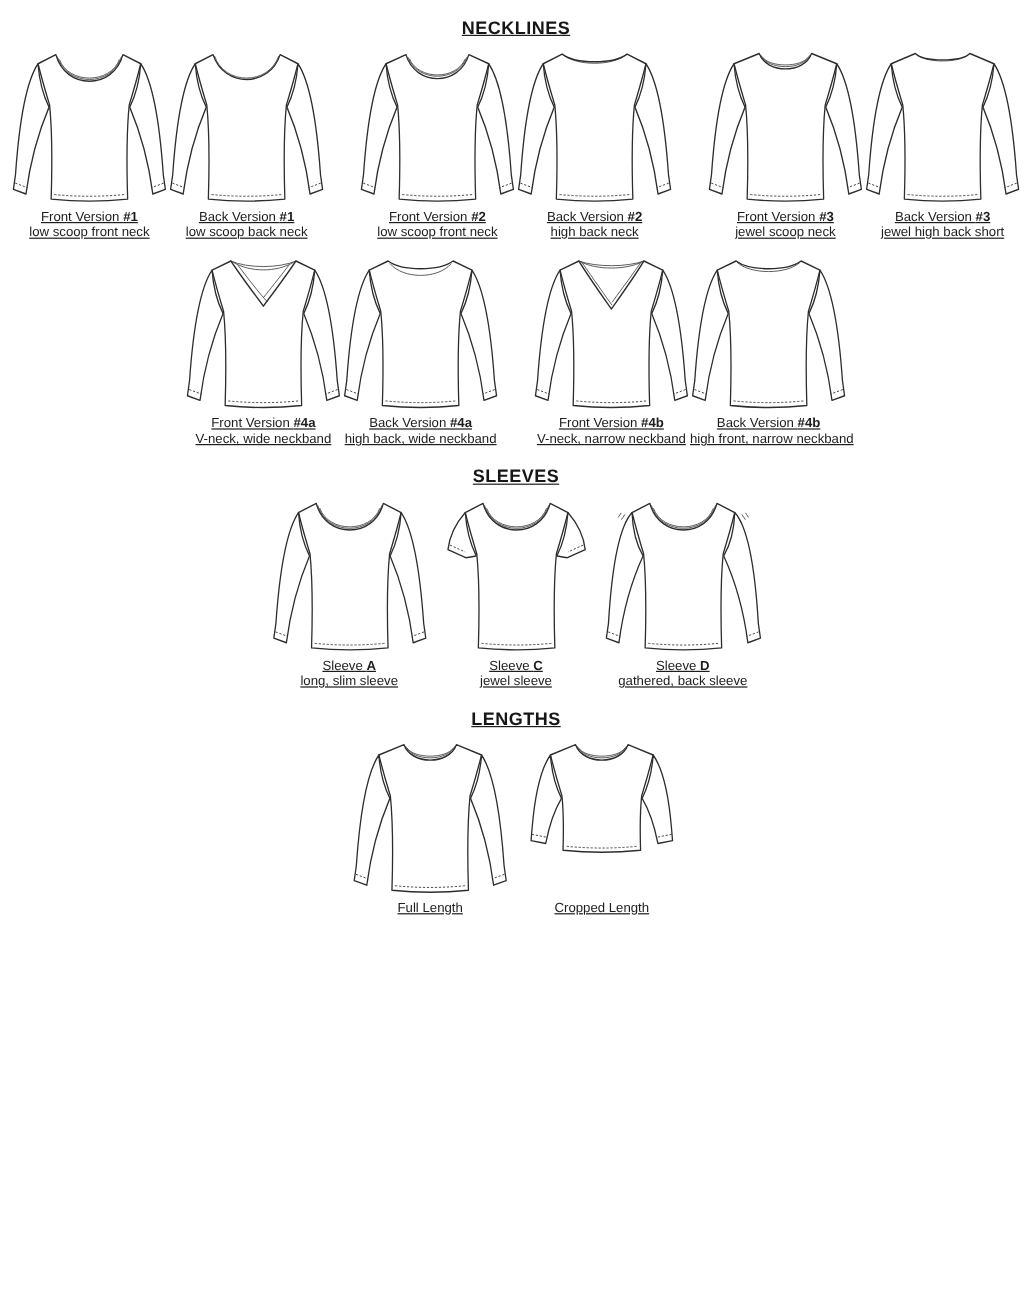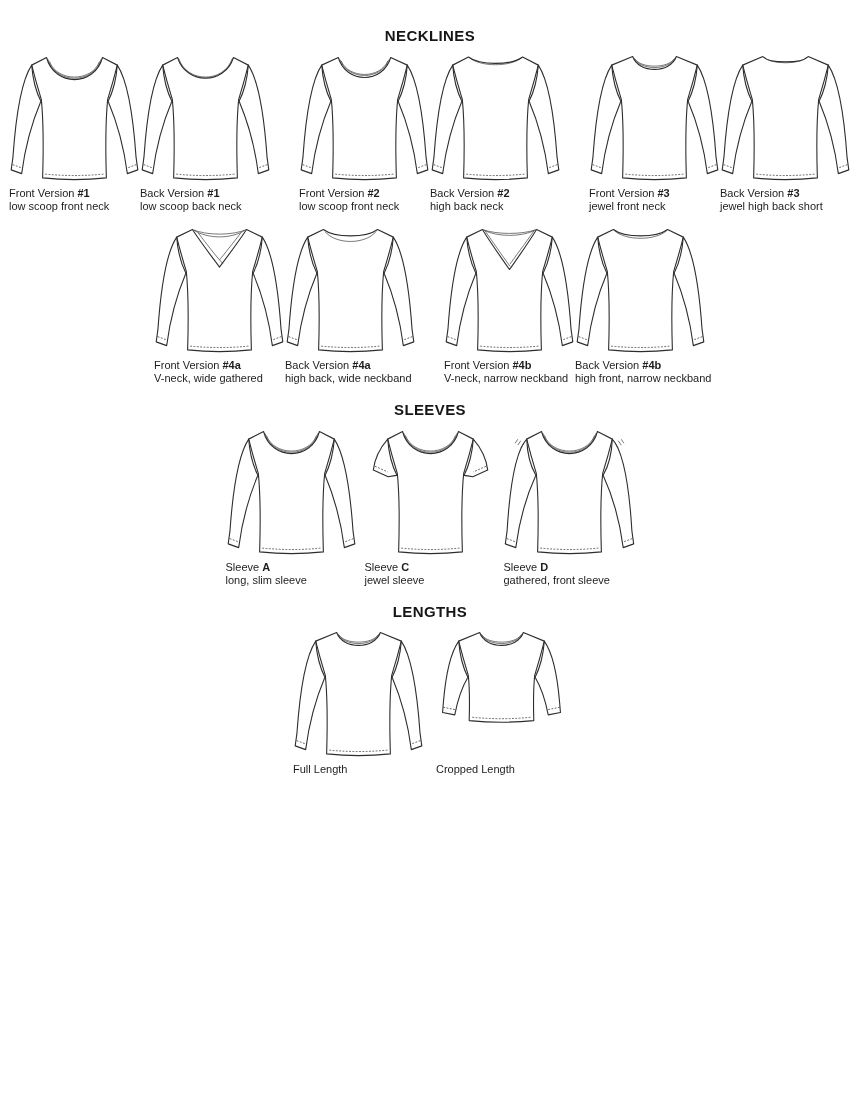--- a/index.html
+++ b/index.html
@@ -1,34 +1,34 @@
 <!DOCTYPE html>
 <html><head>
 <meta charset="utf-8">
 <style>
   html,body{margin:0;padding:0;}
   body{
     width:860px;height:1097px;overflow:hidden;background:#ffffff;
     font-family:"Liberation Sans","DejaVu Sans",sans-serif;color:#1d1d1f;
   }
-  .page{padding-top:27px;}
+  .page{padding-top:15px;text-decoration:underline;}
   .sec-title{
     font-size:15px;font-weight:700;line-height:18px;letter-spacing:.4px;
     text-align:center;margin:0 0 3px 0;color:#161616;
   }
   .sec-sleeves,.sec-lengths{margin-top:16px;}
   .row{display:flex;justify-content:center;align-items:flex-start;}
   .row + .row{margin-top:7px;}
   .card{width:131px;flex:0 0 auto;}
   .pair-gap{margin-left:28px;}
   .row-sleeves .card{margin:0 4px;}
   .row-lengths .card{margin:0 6px;}
   .fig{width:131px;height:138px;}
   .fig svg{display:block;width:131px;height:138px;}
-  .caption{text-align:left;font-size:11px;line-height:13px;margin-top:1px;white-space:nowrap;}
+  .caption{text-align:center;font-size:11px;line-height:13px;margin-top:1px;white-space:nowrap;}
   .cap-b{font-weight:700;}
   
   .ln{fill:#ffffff;stroke:#2d2d2d;stroke-width:1.25;stroke-linejoin:round;stroke-linecap:round;}
   .tn{fill:none;stroke:#2d2d2d;stroke-width:.7;stroke-linecap:round;}
   .st{fill:none;stroke:#2d2d2d;stroke-width:.8;stroke-dasharray:2.1 1.7;}
 </style>
 </head>
 <body>
 
 <div class="page">
@@ -114,21 +114,21 @@
                 <path class="tn" d="M51.5,13.5 C58,27 92,27 98.5,13.5"></path>
                 <path class="tn" d="M53,15 C59.5,24.5 90.5,24.5 97,15"></path>
                 <path class="ln" d="M26,21 C15,36 8,72 4.5,118 L2.5,131 L14.5,135 C18,110 25,84 36.5,59 C30,47 27,34 26,21 Z"></path>
                 <path class="ln" d="M124.0,21 C135.0,36 142.0,72 145.5,118 L147.5,131 L135.5,135 C132.0,110 125.0,84 113.5,59 C120.0,47 123.0,34 124.0,21 Z"></path>
                 <path class="st" d="M4.2,125.5 L15.8,129.5"></path>
                 <path class="st" d="M145.8,125.5 L134.2,129.5"></path>
               </svg>
             </div>
             <div class="caption">
               <div class="cap1"><span>Front Version </span><span class="cap-b">#3</span></div>
-              <div class="cap2">jewel front neck</div>
+              <div class="cap2">jewel scoop neck</div>
             </div>
           </div>
           <div class="card">
             <div class="fig">
               <svg viewBox="0 3 150 145" preserveAspectRatio="none">
                 <path class="ln" d="M26,21 L49,12 C57,19.5 93,19.5 101,12 L124,21 C121,32 117,45 113,57 C110.5,80 110.5,110 111.5,139.5 Q75,143 38.5,139.5 C39.5,110 39.5,80 37,57 C33,45 29,32 26,21 Z"></path>
                 <path class="st" d="M41.5,135.5 Q75,138.5 108.5,135.5"></path>
                 <path class="tn" d="M50.5,13 C58,20.5 92,20.5 99.5,13"></path>
                 <path class="ln" d="M26,21 C15,36 8,72 4.5,118 L2.5,131 L14.5,135 C18,110 25,84 36.5,59 C30,47 27,34 26,21 Z"></path>
                 <path class="ln" d="M124.0,21 C135.0,36 142.0,72 145.5,118 L147.5,131 L135.5,135 C132.0,110 125.0,84 113.5,59 C120.0,47 123.0,34 124.0,21 Z"></path>
@@ -153,21 +153,21 @@
                 <path class="tn" d="M51,17 C60,28 70.5,40.5 78.5,48.5"></path>
                 <path class="tn" d="M99,17 C90,28 80.5,38.5 75.5,44.5"></path>
                 <path class="ln" d="M26,21 C15,36 8,72 4.5,118 L2.5,131 L14.5,135 C18,110 25,84 36.5,59 C30,47 27,34 26,21 Z"></path>
                 <path class="ln" d="M124.0,21 C135.0,36 142.0,72 145.5,118 L147.5,131 L135.5,135 C132.0,110 125.0,84 113.5,59 C120.0,47 123.0,34 124.0,21 Z"></path>
                 <path class="st" d="M4.2,125.5 L15.8,129.5"></path>
                 <path class="st" d="M145.8,125.5 L134.2,129.5"></path>
               </svg>
             </div>
             <div class="caption">
               <div class="cap1"><span>Front Version </span><span class="cap-b">#4a</span></div>
-              <div class="cap2">V-neck, wide gathered</div>
+              <div class="cap2">V-neck, wide neckband</div>
             </div>
           </div>
           <div class="card">
             <div class="fig">
               <svg viewBox="0 3 150 145" preserveAspectRatio="none">
                 <path class="ln" d="M26,21 L44,13 C57,22 93,22 106,13 L124,21 C121,32 117,45 113,57 C110.5,80 110.5,110 111.5,139.5 Q75,143 38.5,139.5 C39.5,110 39.5,80 37,57 C33,45 29,32 26,21 Z"></path>
                 <path class="st" d="M41.5,135.5 Q75,138.5 108.5,135.5"></path>
                 <path class="tn" d="M46,15.5 C58.5,29 91.5,29 104,15.5"></path>
                 <path class="ln" d="M26,21 C15,36 8,72 4.5,118 L2.5,131 L14.5,135 C18,110 25,84 36.5,59 C30,47 27,34 26,21 Z"></path>
                 <path class="ln" d="M124.0,21 C135.0,36 142.0,72 145.5,118 L147.5,131 L135.5,135 C132.0,110 125.0,84 113.5,59 C120.0,47 123.0,34 124.0,21 Z"></path>
@@ -274,21 +274,21 @@
                 <path class="tn" d="M19,23 L16,27"></path>
                 <path class="tn" d="M131.0,23 L134.0,27"></path>
                 <path class="tn" d="M22.5,25.5 L19.5,30"></path>
                 <path class="tn" d="M127.5,25.5 L130.5,30"></path>
                 <path class="tn" d="M15.5,21.5 L13,25"></path>
                 <path class="tn" d="M134.5,21.5 L137.0,25"></path>
               </svg>
             </div>
             <div class="caption">
               <div class="cap1"><span>Sleeve </span><span class="cap-b">D</span></div>
-              <div class="cap2">gathered, front sleeve</div>
+              <div class="cap2">gathered, back sleeve</div>
             </div>
           </div>
         </div>
       </div>
   </section>
   <section class="sec sec-lengths">
     <h2 class="sec-title">LENGTHS</h2>
     <div class="rows">
         <div class="row row-lengths">
           <div class="card">

